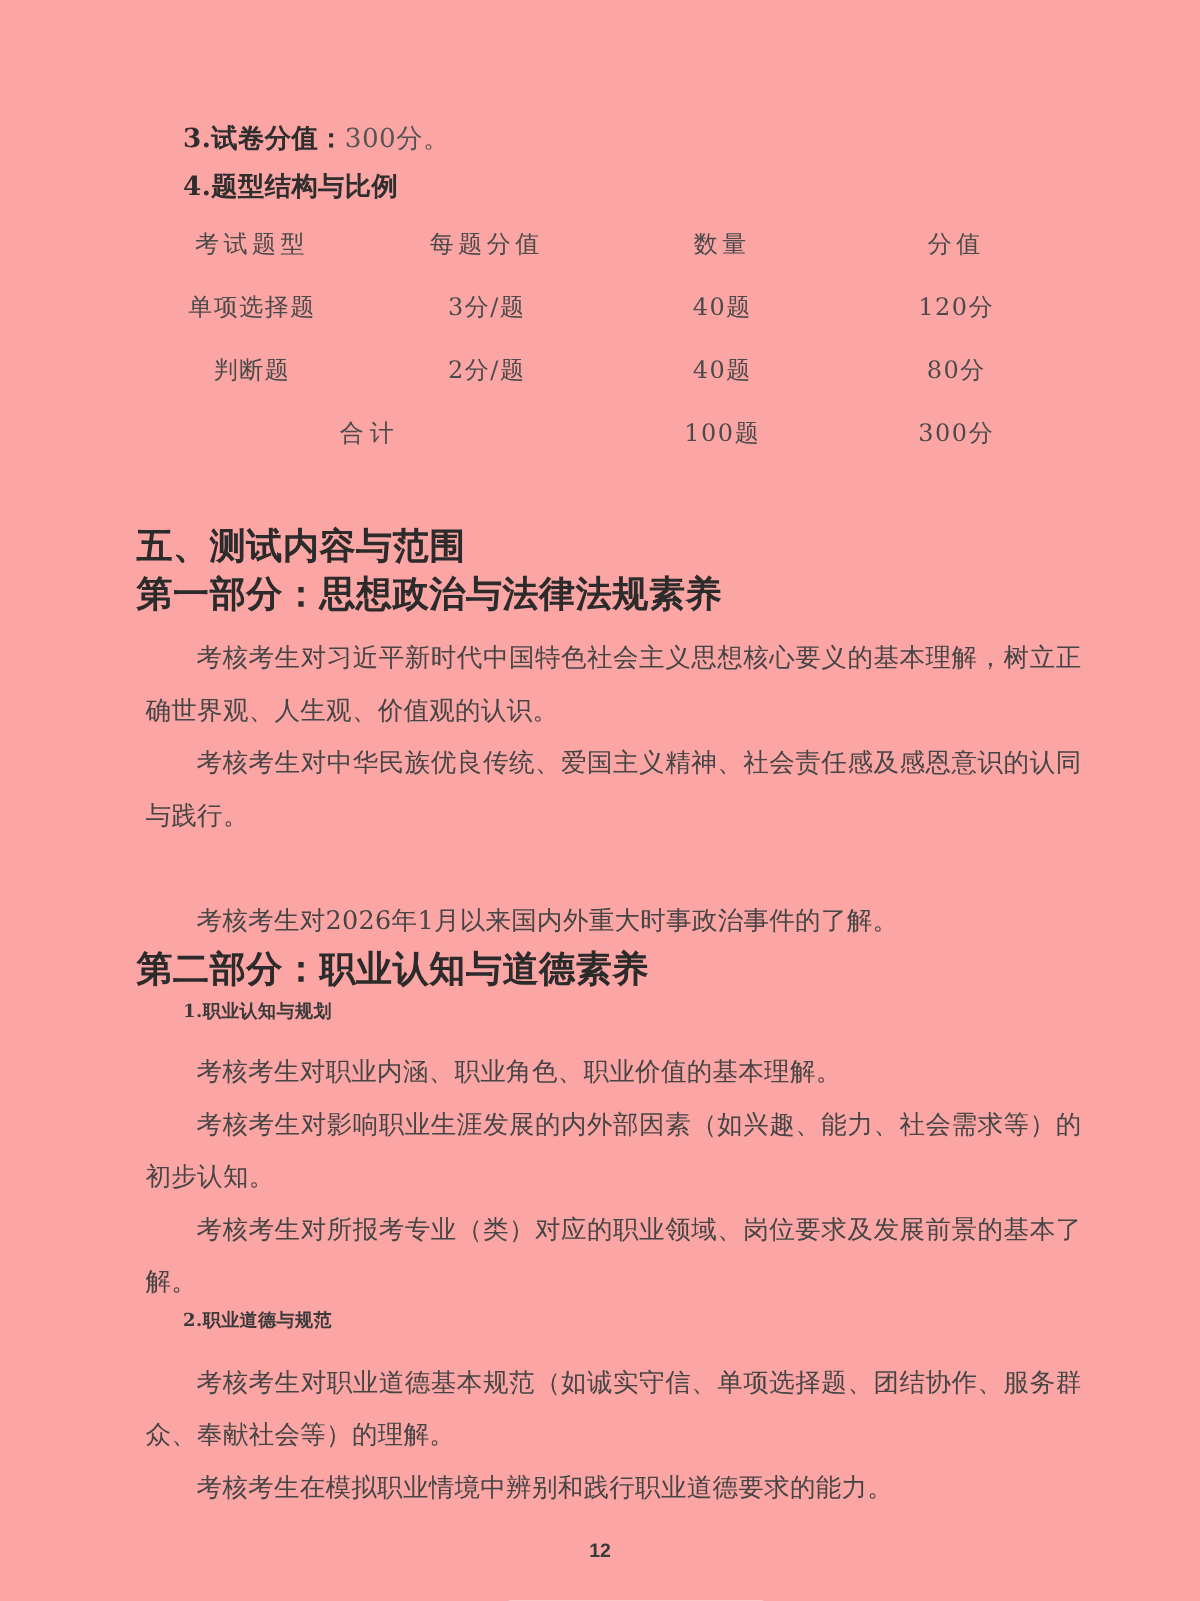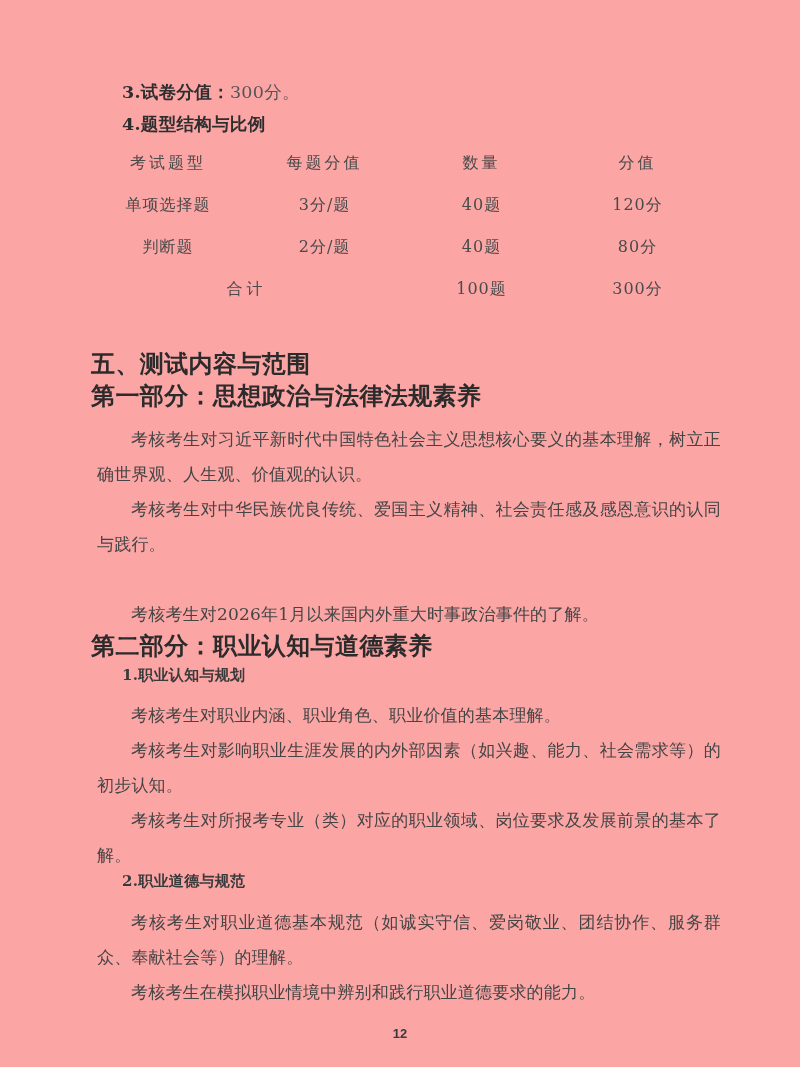--- a/index.html
+++ b/index.html
@@ -46,21 +46,21 @@
     font-size: 24px;
     font-weight: bold;
     letter-spacing: 0.4px;
     white-space: nowrap;
     color: #2b2b2b;
   }
 
   .sub-heading {
     position: absolute;
     left: 122px;
-    font-size: 15px;
+    font-size: 12px;
     font-weight: bold;
     letter-spacing: 0.3px;
     white-space: nowrap;
     color: #3a3a3a;
   }
 
   .body-para {
     position: absolute;
     left: 83px;
     width: 624px;
@@ -167,18 +167,18 @@
   <div class="body-para" style="top:597px;">考核考生对2026年1月以来国内外重大时事政治事件的了解。</div>
 
   <div class="section-heading" style="top:630px;">第二部分：职业认知与道德素养</div>
 
   <div class="sub-heading" style="top:666px;">1.职业认知与规划</div>
   <div class="body-para" style="top:698px;">考核考生对职业内涵、职业角色、职业价值的基本理解。</div>
   <div class="body-para" style="top:733px;">考核考生对影响职业生涯发展的内外部因素（如兴趣、能力、社会需求等）的初步认知。</div>
   <div class="body-para" style="top:803px;">考核考生对所报考专业（类）对应的职业领域、岗位要求及发展前景的基本了解。</div>
 
   <div class="sub-heading" style="top:872px;">2.职业道德与规范</div>
-  <div class="body-para" style="top:905px;">考核考生对职业道德基本规范（如诚实守信、爱岗敬业、团结协作、服务群众、奉献社会等）的理解。</div>
+  <div class="body-para" style="top:905px;">考核考生对职业道德基本规范（如诚实守信、单项选择题、团结协作、服务群众、奉献社会等）的理解。</div>
   <div class="body-para" style="top:975px;">考核考生在模拟职业情境中辨别和践行职业道德要求的能力。</div>
 
   <div class="page-number">12</div>
 
 </div>
 
 </body></html>

